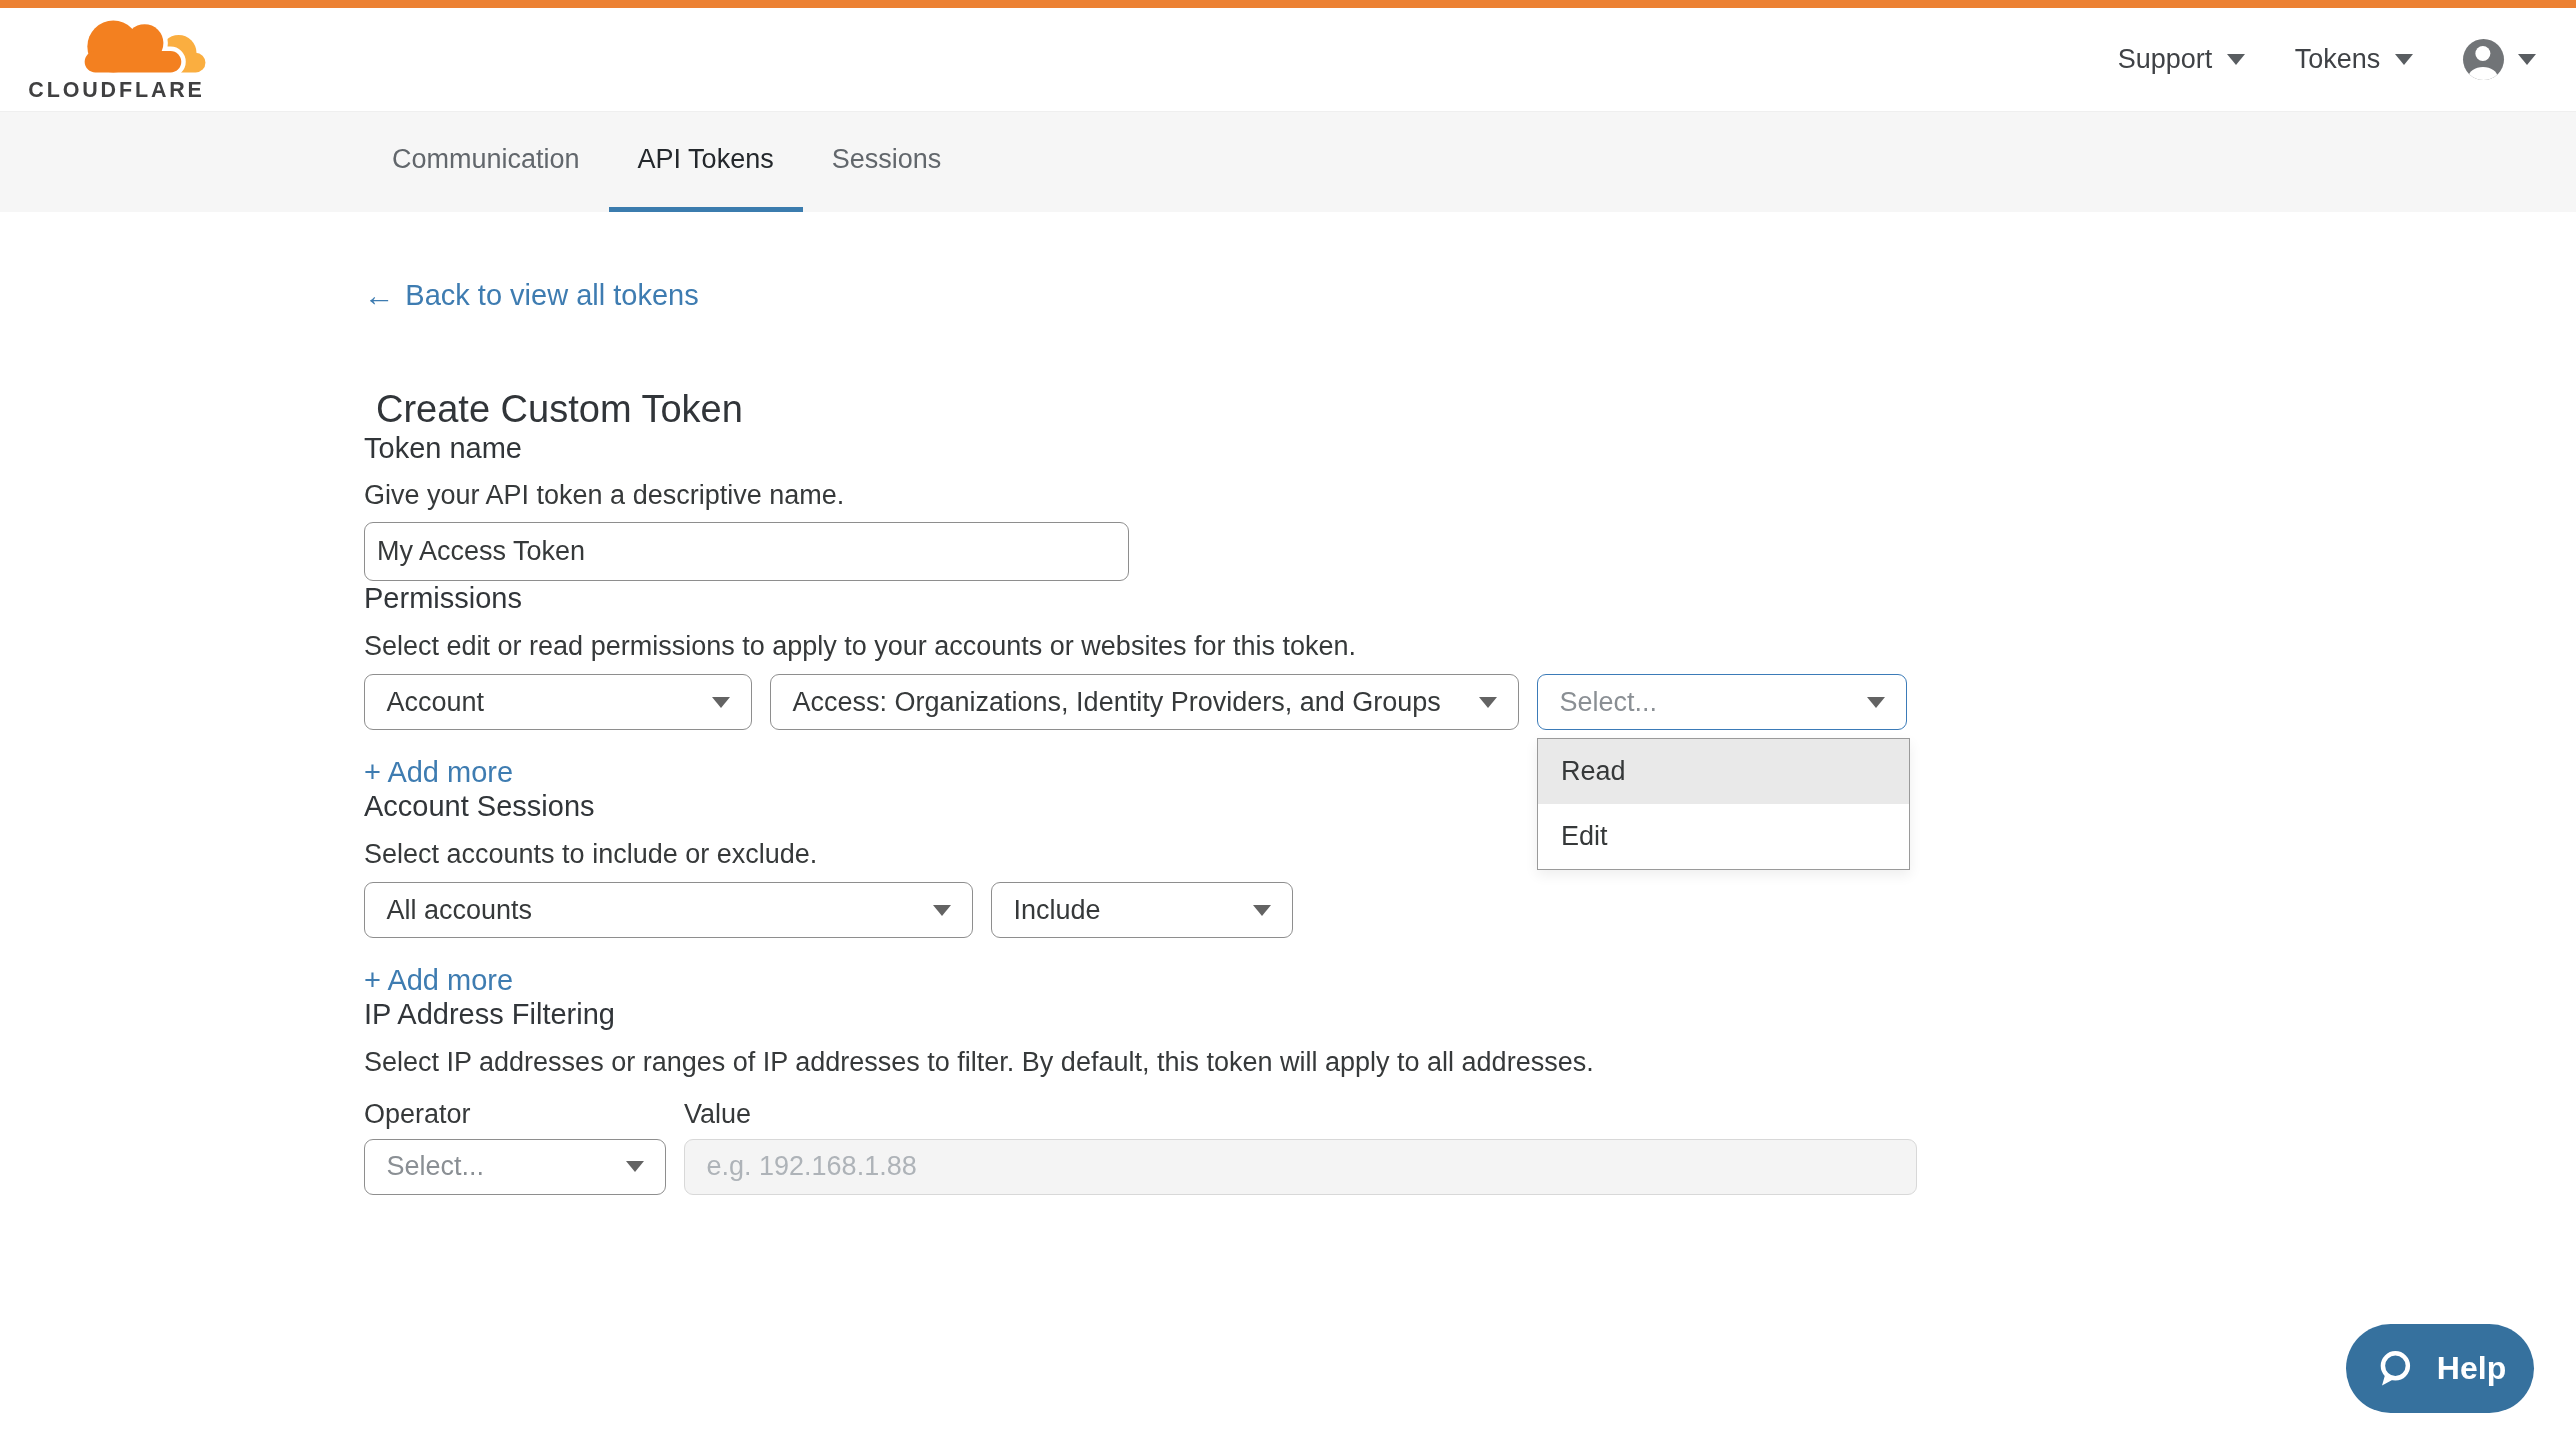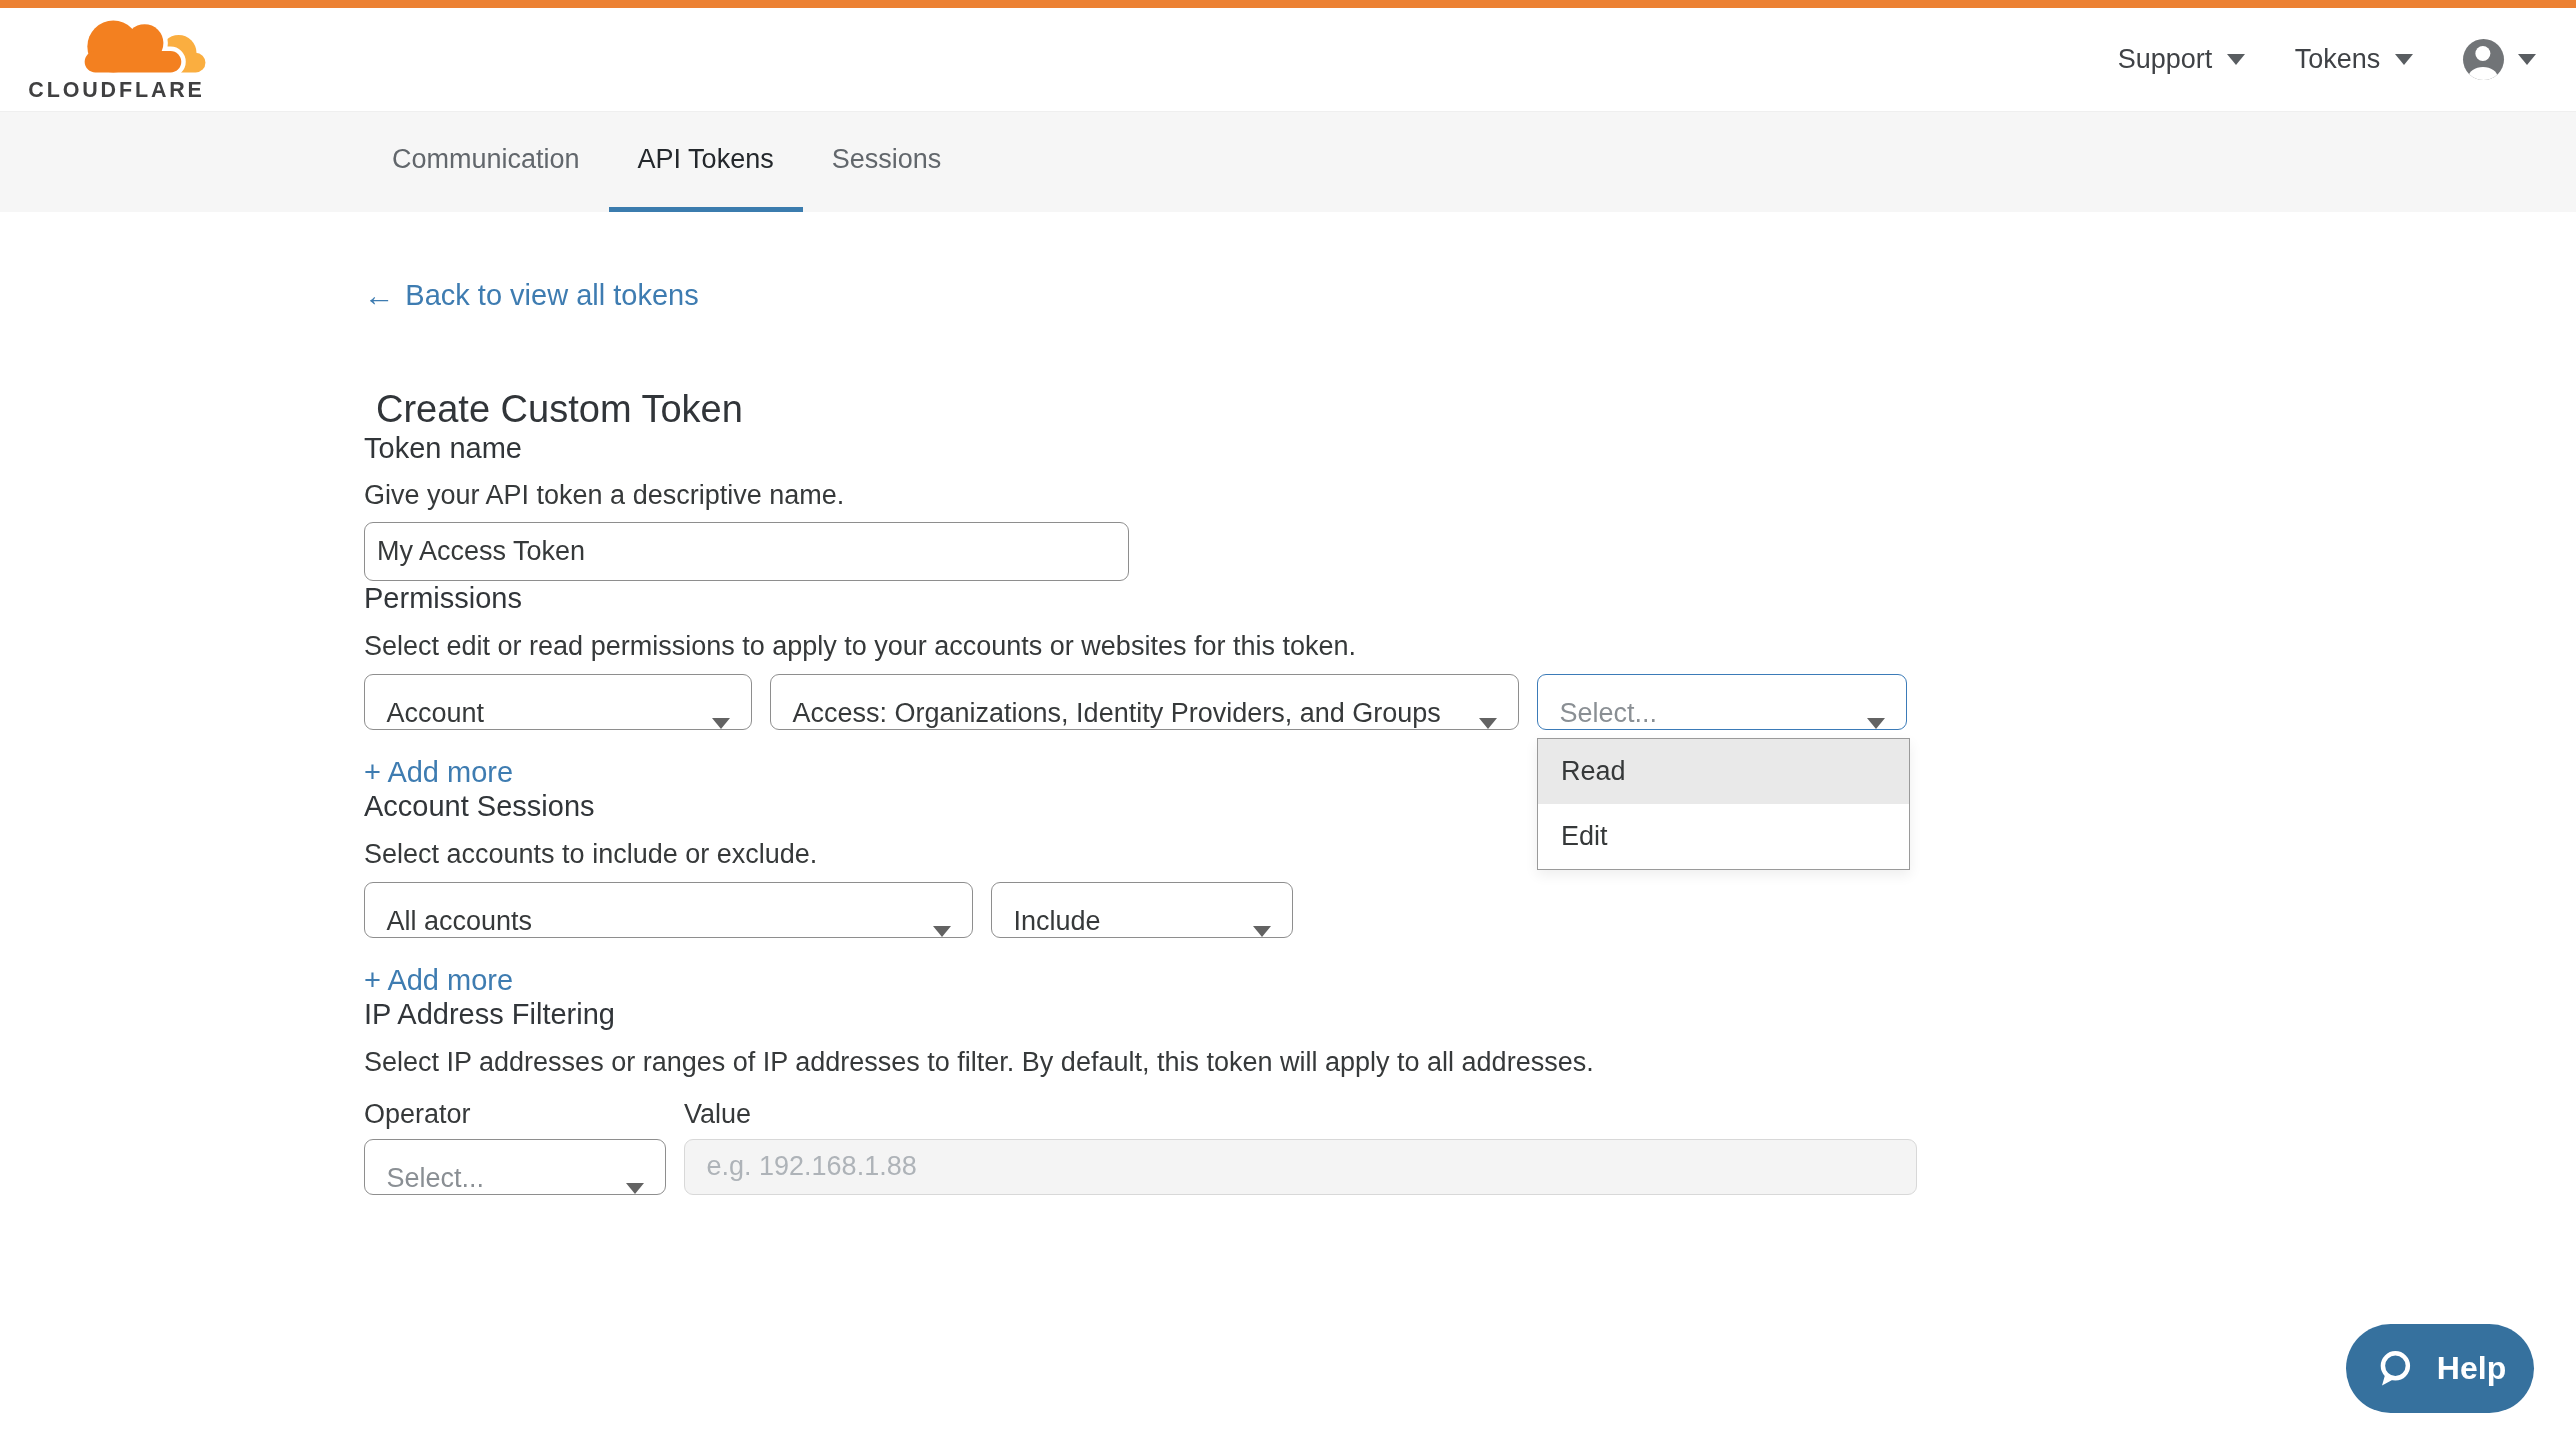--- a/index.html
+++ b/index.html
@@ -75,21 +75,21 @@
   p.section-desc{margin:14.4px 0 0 0;font-size:27px;line-height:32px;color:var(--text-dark);}
   
   .text-input{
     margin-top:10.8px;width:765px;height:59px;border:1.8px solid var(--border-gray);border-radius:9px;
     font-size:27px;color:var(--text-dark);padding:0 12px;outline:none;background:#fff;
     font-family:"Liberation Sans","DejaVu Sans",sans-serif;display:block;
   }
   .controls-row{margin-top:12.6px;display:flex;gap:18px;}
   .select{
     height:56px;border:1.8px solid var(--border-gray);border-radius:9px;background:#fff;
-    display:flex;align-items:flex-end;justify-content:space-between;
+    display:flex;align-items:center;justify-content:space-between;
     padding:0 21.5px;font-size:27px;color:var(--text-dark);cursor:pointer;position:relative;
   }
   .select .sel-caret{
     width:0;height:0;border-left:9px solid transparent;border-right:9px solid transparent;
     border-top:11.7px solid #636363;flex:0 0 auto;margin-left:14.4px;
   }
   .select.placeholder{color:#8a8f94;}
   .select.focused{border-color:var(--focus-blue);}
   .w-scope{width:388px;}
   .w-resource{width:749px;}

